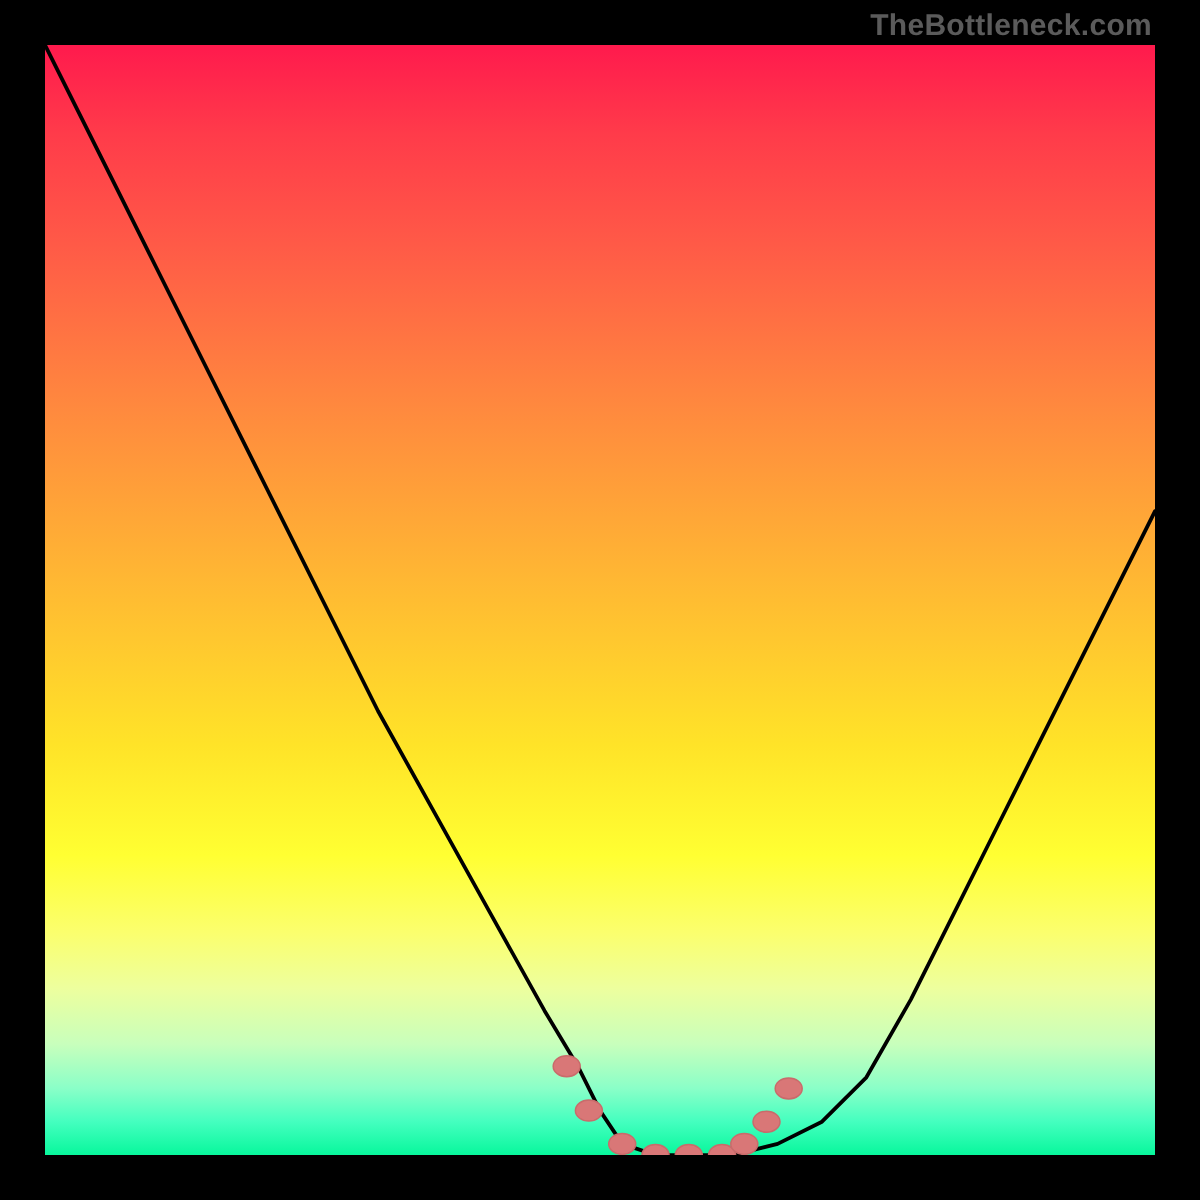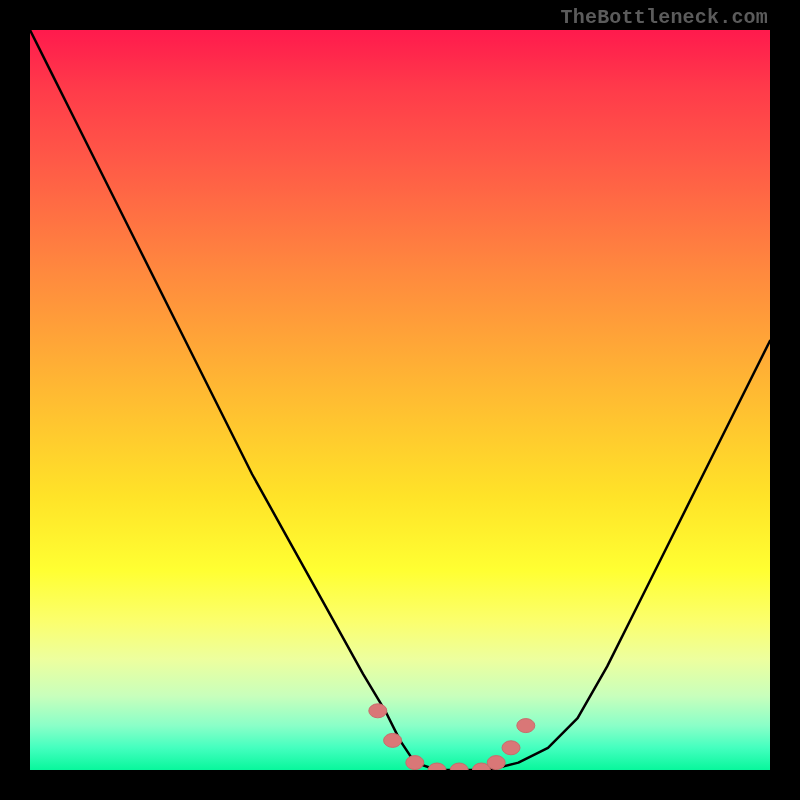--- a/index.html
+++ b/index.html
@@ -53,21 +53,20 @@
   }
   .attribution {
     position: absolute;
     right: 32px;
     top: 6px;
     color: #5b5b5b;
     font-size: 20px;
     font-weight: 600;
     letter-spacing: 0.2px;
     user-select: none;
-    font-family: Liberation Mono, monospace;
   }
 </style>
 </head>
 <body>
 
 <div class="frame">
   <div class="attribution">TheBottleneck.com</div>
   <div class="plot">
     <div class="gradient"></div>
     <svg id="curve-svg" class="curve-svg" viewBox="0 0 740 740" preserveAspectRatio="none">

